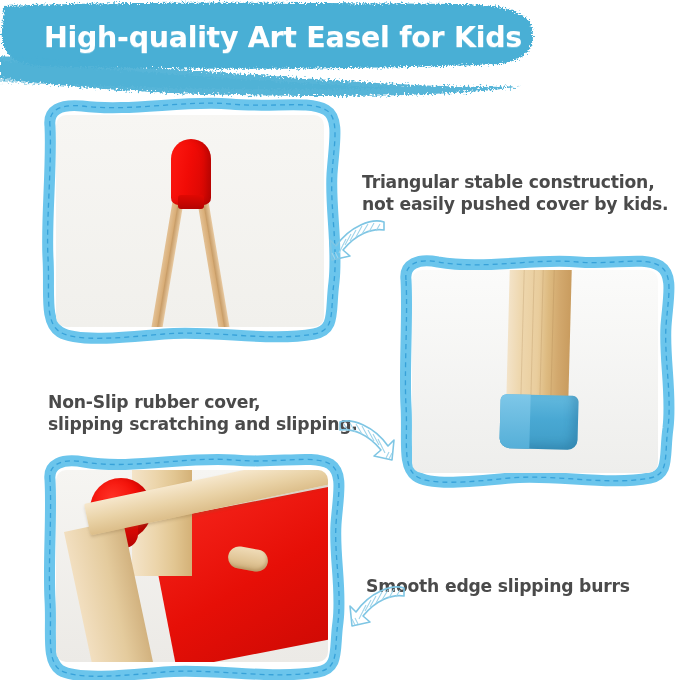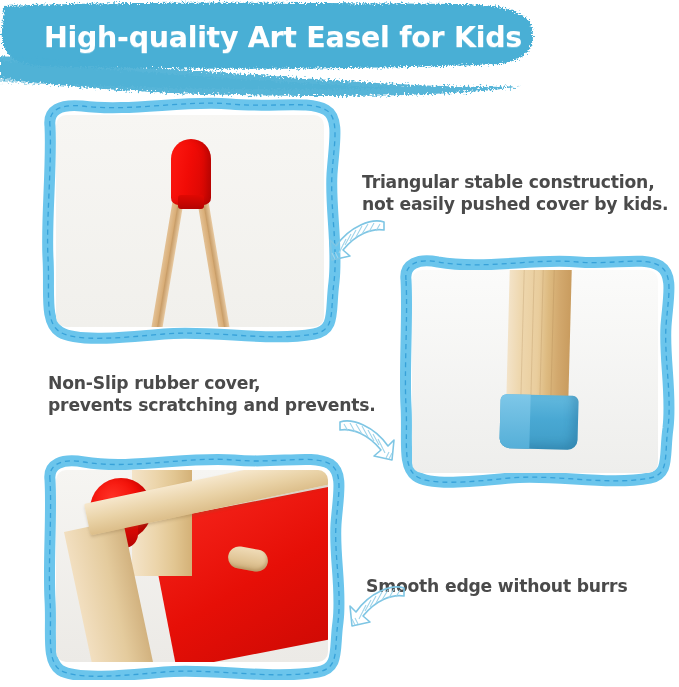--- a/index.html
+++ b/index.html
@@ -108,21 +108,21 @@
     color:#4a4a4a;
     font-family:"DejaVu Sans", sans-serif;
     font-weight:bold;
     font-size:17.2px;
     line-height:22px;
     letter-spacing:-0.2px;
     white-space:nowrap;
     margin-top:25px;
   }
   #cap1{left:362px;top:146px;}
-  #cap2{left:48px;top:347px;}
+  #cap2{left:48px;top:366px;}
   #cap3{left:366px;top:550px;}
 
   
   .arrow{position:absolute;}
   #arrow1{left:320px;top:212px;}
   #arrow2{left:334px;top:412px;}
   #arrow3{left:340px;top:578px;}
 </style>
 </head>
 <body>
@@ -222,25 +222,25 @@
     </div>
   </div>
 
   <div class="caption" id="cap1">
     <div>Triangular stable construction,</div>
     <div>not easily pushed cover by kids.</div>
   </div>
 
   <div class="caption" id="cap2">
     <div>Non-Slip rubber cover,</div>
-    <div>prevents scratching and prevents.</div>
+    <div>slipping scratching and slipping.</div>
   </div>
 
   <div class="caption" id="cap3">
-    <div>Smooth edge without burrs</div>
+    <div>Smooth edge slipping burrs</div>
   </div>
 
   <svg class="arrow" id="arrow1" width="70" height="60" viewBox="0 0 70 60">
     <g transform="scale(-1,1) translate(-70,0)">
       <path d="M6,10 C18,6 40,14 54,34 L60,28 L58,48 L40,44 L47,38 C34,22 18,16 6,18 Z" fill="none" stroke="#7FC6E4" stroke-width="1.6" stroke-linejoin="round"></path>
       <path d="M10,12 L14,19 M16,11 L21,20 M22,12 L28,22 M28,14 L34,25
                M34,18 L40,29 M39,22 L45,33 M44,27 L49,37 M47,33 L51,41" stroke="#9FD4EA" stroke-width="1.1"></path>
       <path d="M55,40 L52,46 M58,41 L55,47" stroke="#9FD4EA" stroke-width="1.1"></path>
     </g>
   </svg>

